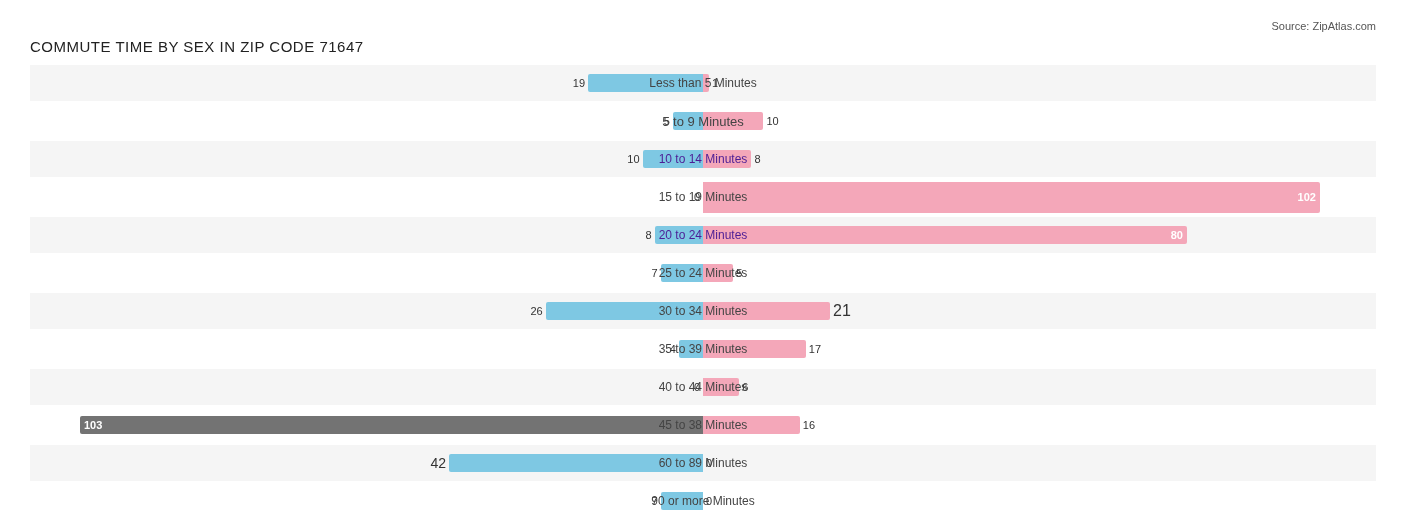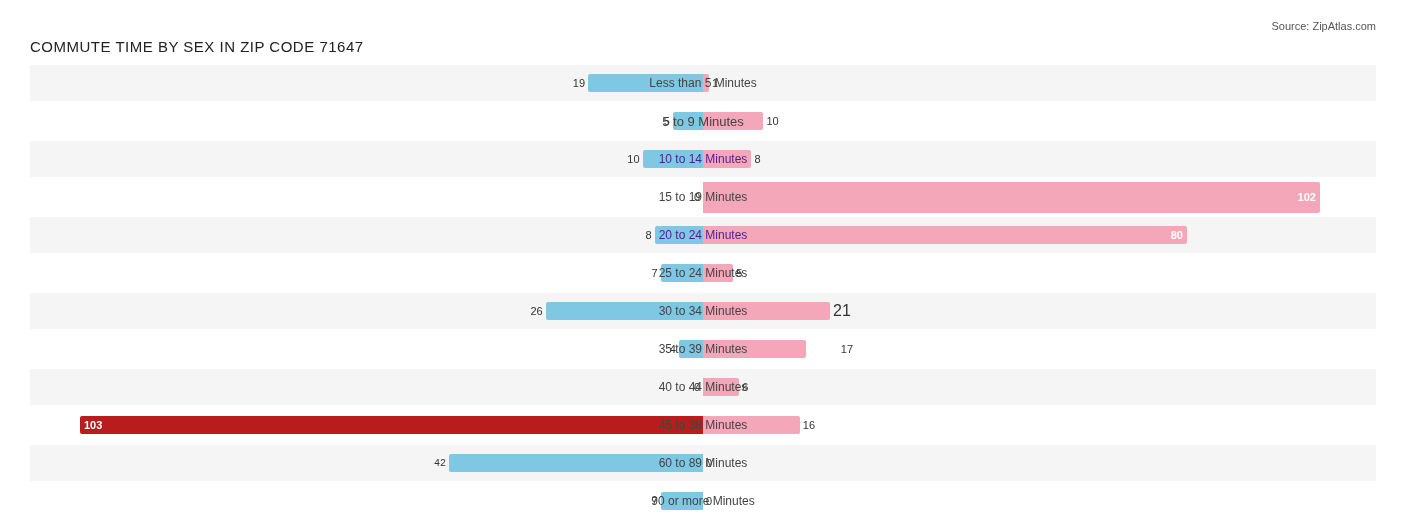--- a/index.html
+++ b/index.html
@@ -202,21 +202,21 @@
     <div class="left-num">&nbsp;</div>
     <div class="bar-section">
       <div style="position:relative; width:100%; height:22px; display:flex; align-items:center;">
         <div style="position:absolute; right:50%; width:1.9417475728155338%; height:18px; background:#7ec8e3; border-radius:2px 0 0 2px; display:flex; align-items:center; justify-content:flex-start;">
           
         </div>
         <div style="position:absolute; left:50%; width:8.25242718446602%; height:18px; background:#f4a7b9; border-radius:0 2px 2px 0; display:flex; align-items:center; justify-content:flex-end;">
           
         </div>
         <span style="position:absolute; right:calc(50% + 1.9417475728155338% + 3px); font-size:11px; color:#333; white-space:nowrap;">4</span>
-        <span style="position:absolute; left:calc(50% + 8.25242718446602% + 3px); font-size:11px; color:#333; white-space:nowrap;margin-left:32px;">17</span>
+        <span style="position:absolute; left:calc(50% + 8.25242718446602% + 3px); font-size:11px; color:#333; white-space:nowrap;">17</span>
         <span style="position:absolute;left:50%;transform:translateX(-50%);font-size:12px;color:#444;white-space:nowrap;z-index:3;">35 to 39 Minutes</span>
       </div>
     </div>
     <div class="right-num">&nbsp;</div>
   </div>
     <div class="row">
     <div class="left-num">&nbsp;</div>
     <div class="bar-section">
       <div style="position:relative; width:100%; height:22px; display:flex; align-items:center;">
         <div style="position:absolute; right:50%; width:0%; height:18px; background:#7ec8e3; border-radius:2px 0 0 2px; display:flex; align-items:center; justify-content:flex-start;">
@@ -229,21 +229,21 @@
         <span style="position:absolute; left:calc(50% + 2.912621359223301% + 3px); font-size:11px; color:#333; white-space:nowrap;">6</span>
         <span style="position:absolute;left:50%;transform:translateX(-50%);font-size:12px;color:#444;white-space:nowrap;z-index:3;">40 to 44 Minutes</span>
       </div>
     </div>
     <div class="right-num">&nbsp;</div>
   </div>
     <div class="row">
     <div class="left-num">&nbsp;</div>
     <div class="bar-section">
       <div style="position:relative; width:100%; height:22px; display:flex; align-items:center;">
-        <div style="position:absolute; right:50%; width:50%; height:18px; background:#b91c1c; border-radius:2px 0 0 2px; display:flex; align-items:center; justify-content:flex-start;padding-left:18px;">
+        <div style="position:absolute; right:50%; width:50%; height:18px; background:#737373; border-radius:2px 0 0 2px; display:flex; align-items:center; justify-content:flex-start;padding-left:18px;">
           <span style="position:absolute;left:4px;font-size:11px;color:#fff;font-weight:bold;white-space:nowrap;">103</span>
         </div>
         <div style="position:absolute; left:50%; width:7.766990291262135%; height:18px; background:#f4a7b9; border-radius:0 2px 2px 0; display:flex; align-items:center; justify-content:flex-end;">
           
         </div>
 
         <span style="position:absolute; left:calc(50% + 7.766990291262135% + 3px); font-size:11px; color:#333; white-space:nowrap;">16</span>
         <span style="position:absolute;left:50%;transform:translateX(-50%);font-size:12px;color:#444;white-space:nowrap;z-index:3;">45 to 38 Minutes</span>
       </div>
     </div>
@@ -252,21 +252,21 @@
     <div class="row">
     <div class="left-num">&nbsp;</div>
     <div class="bar-section">
       <div style="position:relative; width:100%; height:22px; display:flex; align-items:center;">
         <div style="position:absolute; right:50%; width:20.388349514563107%; height:18px; background:#7ec8e3; border-radius:2px 0 0 2px; display:flex; align-items:center; justify-content:flex-start;">
           
         </div>
         <div style="position:absolute; left:50%; width:0%; height:18px; background:#f4a7b9; border-radius:0 2px 2px 0; display:flex; align-items:center; justify-content:flex-end;">
           
         </div>
-        <span style="position:absolute; right:calc(50% + 20.388349514563107% + 3px); font-size:10px; color:#333; white-space:nowrap;font-family:Liberation Mono, monospace;">42</span>
+        <span style="position:absolute; right:calc(50% + 20.388349514563107% + 3px); font-size:14px; color:#333; white-space:nowrap;">42</span>
         <span style="position:absolute; left:calc(50% + 0% + 3px); font-size:11px; color:#333; white-space:nowrap;">0</span>
         <span style="position:absolute;left:50%;transform:translateX(-50%);font-size:12px;color:#444;white-space:nowrap;z-index:3;">60 to 89 Minutes</span>
       </div>
     </div>
     <div class="right-num">&nbsp;</div>
   </div>
     <div class="row">
     <div class="left-num">&nbsp;</div>
     <div class="bar-section">
       <div style="position:relative; width:100%; height:22px; display:flex; align-items:center;">

